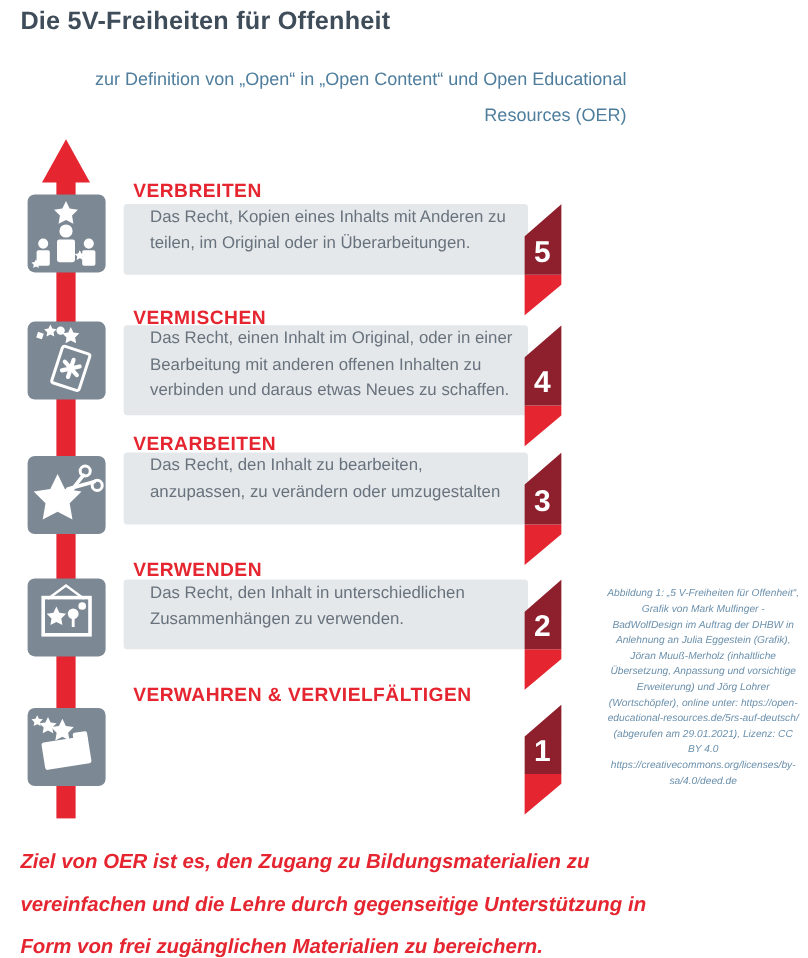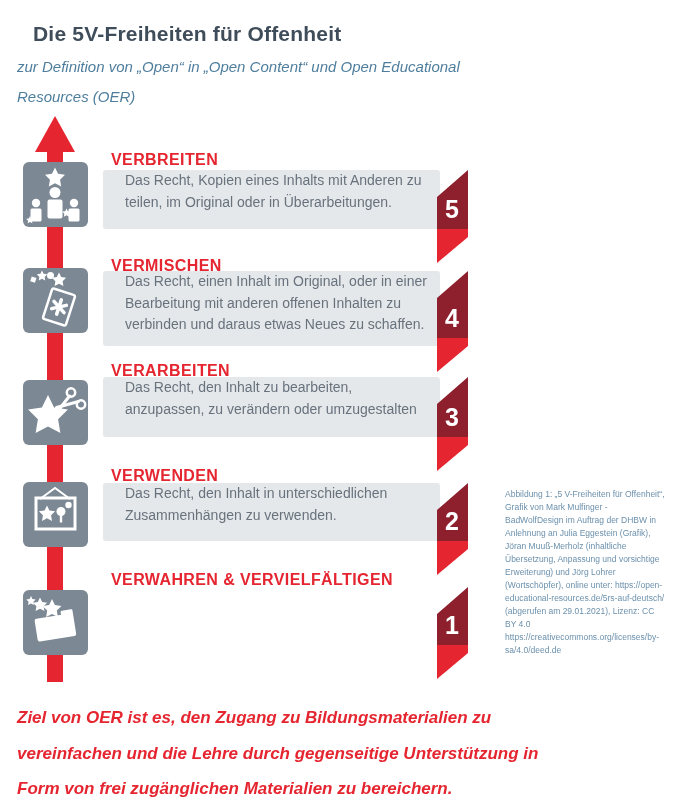--- a/index.html
+++ b/index.html
@@ -2,26 +2,26 @@
 <html><head>
 <meta charset="utf-8">
 <title>Die 5V-Freiheiten für Offenheit</title>
 <style>
   html,body{margin:0;padding:0;background:#ffffff;}
   .canvas{
     position:relative; width:673px; height:798px; background:#ffffff;
     font-family:"Liberation Sans", sans-serif; overflow:hidden;
   }
   .title{
-    position:absolute; left:17px; top:6px; margin:16px;
+    position:absolute; left:17px; top:6px; margin:0;
     font-size:21px; font-weight:bold; color:#3f4d5a; letter-spacing:.2px;
   }
   .subtitle{
     position:absolute; left:17px; top:52px; margin:0; width:505px;
-    font-size:15px; font-style:italic; color:#4f7e9d; line-height:30px;
+    font-size:15px; color:#4f7e9d; line-height:30px;text-align:right;
   }
   
   .arrow-shaft{
     position:absolute; left:47px; top:150px; width:16px; height:532px;
     background:#e52530; z-index:1;
   }
   .arrow-head{
     position:absolute; left:35px; top:116px; width:0; height:0; z-index:1;
     border-left:20px solid transparent; border-right:20px solid transparent;
     border-bottom:36px solid #e52530;
@@ -49,21 +49,21 @@
   .b4{top:483px;height:58px}.b5{top:587px;height:58px}
   
   .ribbon{position:absolute; left:437px; z-index:3;}
   .r1{top:170px}.r2{top:271px}.r3{top:377px}.r4{top:483px}.r5{top:587px}
   .rib-dark{fill:#8e202e;}
   .rib-red{fill:#e52530;}
   .rib-num{fill:#ffffff; font-family:"Liberation Sans",sans-serif; font-size:25px; font-weight:bold; text-anchor:middle;}
   
   .caption{
     position:absolute; left:505px; top:488px; width:162px;
-    font-size:8.5px; color:#6b90ac; line-height:13px;
+    font-size:8.5px; font-style:italic; color:#6b90ac; line-height:13px;text-align:center;
   }
   .caption p{margin:0;}
   
   .footer-text{
     position:absolute; left:17px; top:700px; margin:0; width:560px;
     font-size:17px; font-weight:bold; font-style:italic; color:#e52530;
     line-height:35.5px;
   }
   .wht{fill:#ffffff;}
   .wln{stroke:#ffffff; fill:none;}

